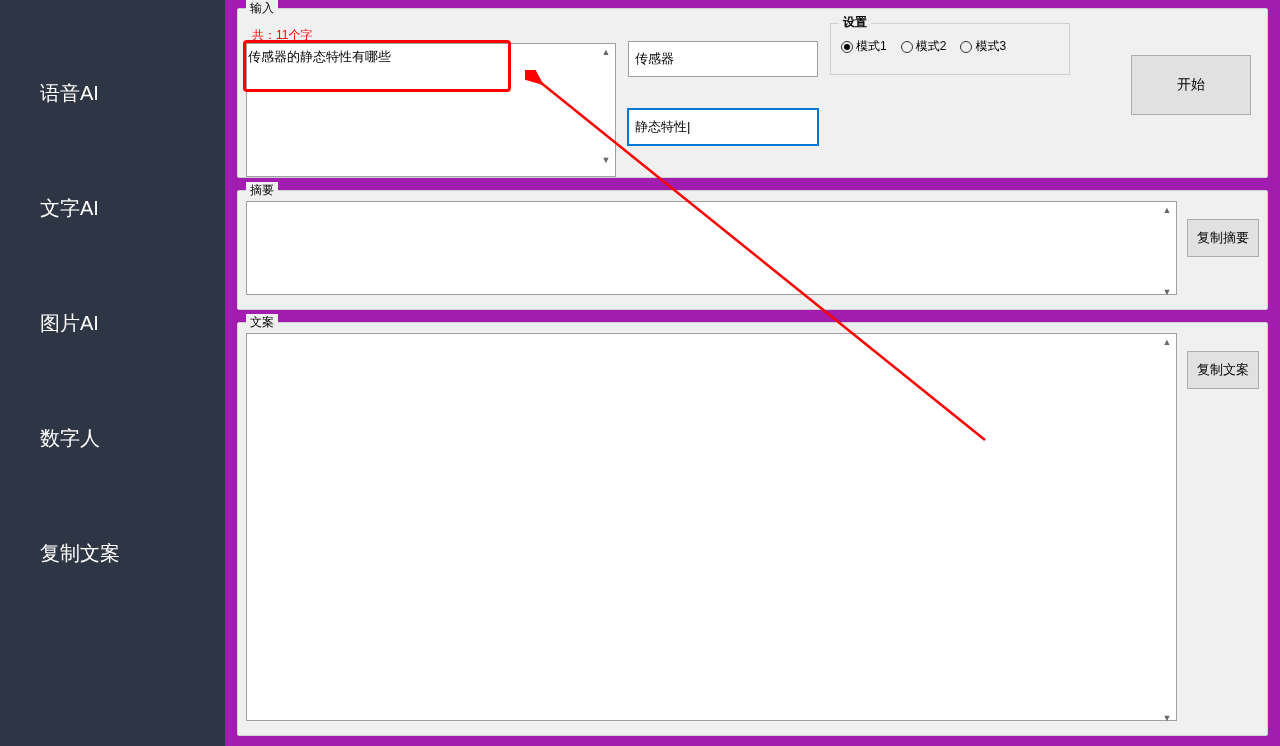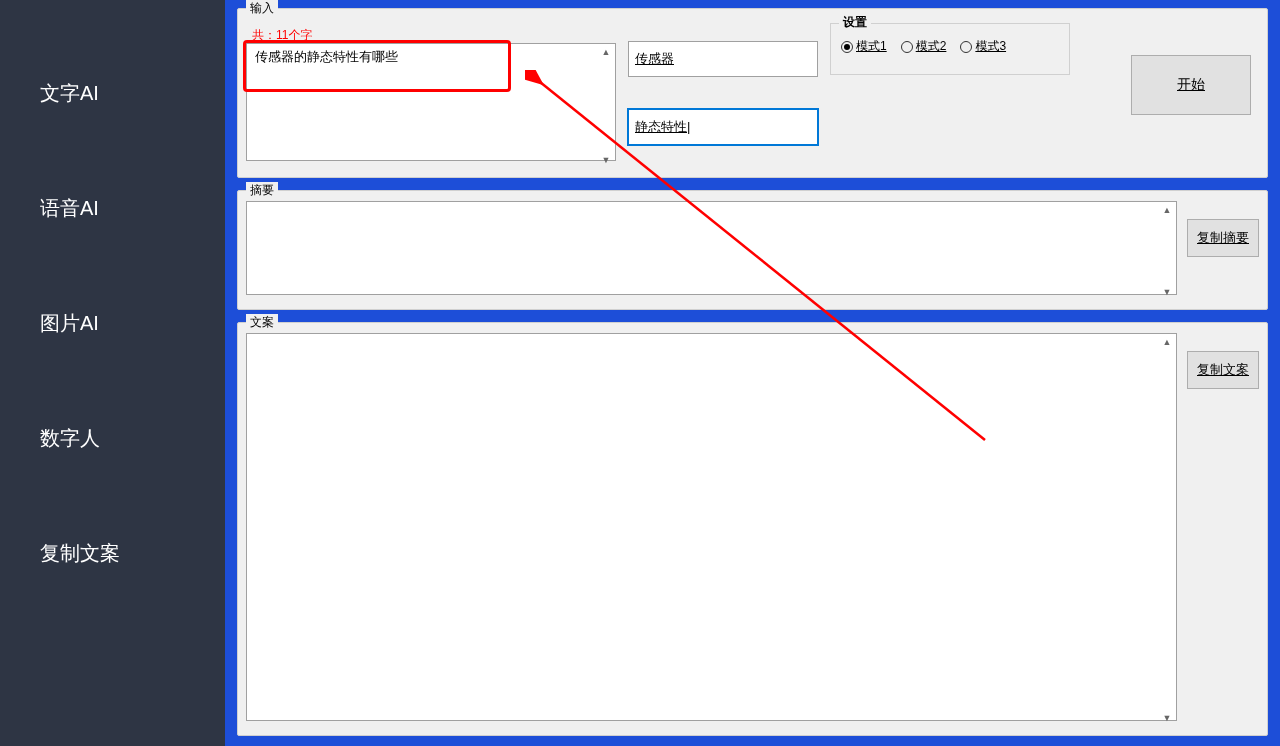--- a/index.html
+++ b/index.html
@@ -23,24 +23,23 @@
     .sidebar-item {
       color: #fff;
       font-size: 20px;
       padding: 20px 40px;
       cursor: pointer;
       margin-bottom: 48px;
     }
     .main {
       flex: 1;
       height: 100%;
-      background: #1d4ed8;
+      background: #a21caf;
       padding: 8px 12px 12px 12px;
       position: relative;
-      text-decoration: underline;
     }
     .group {
       border: 1px solid #d0d0d0;
       border-radius: 2px;
       position: relative;
       padding: 10px 8px 8px 8px;
       margin-bottom: 12px;
       background: #f0f0f0;
     }
     .group-label {
@@ -65,24 +64,24 @@
       font-size: 12px;
       z-index: 2;
     }
     .main-textarea-wrap {
       position: relative;
       width: 370px;
       margin-top: 24px;
     }
     .main-textarea {
       width: 100%;
-      height: 118px;
+      height: 134px;
       resize: none;
       border: 1px solid #a0a0a0;
-      padding: 4px 18px 4px 8px;
+      padding: 4px 18px 4px 1px;
       font-size: 13px;
       font-family: inherit;
       background: #fff;
     }
     .main-textarea-highlight {
       position: absolute;
       top: -3px;
       left: -3px;
       width: 268px;
       height: 52px;
@@ -267,22 +266,22 @@
       font-style: normal;
       font-size: 14px;
       font-weight: bold;
       text-shadow: 0 0 3px #000;
     }
   </style>
 </head>
 <body>
 
 <div class="sidebar">
+  <div class="sidebar-item">语音AI</div>
   <div class="sidebar-item">文字AI</div>
-  <div class="sidebar-item">语音AI</div>
   <div class="sidebar-item">图片AI</div>
   <div class="sidebar-item">数字人</div>
   <div class="sidebar-item">复制文案</div>
 </div>
 
 <div class="main">
 
   <div class="group input-group">
     <span class="group-label">输入</span>
     <span class="count-label">共：11个字</span>

